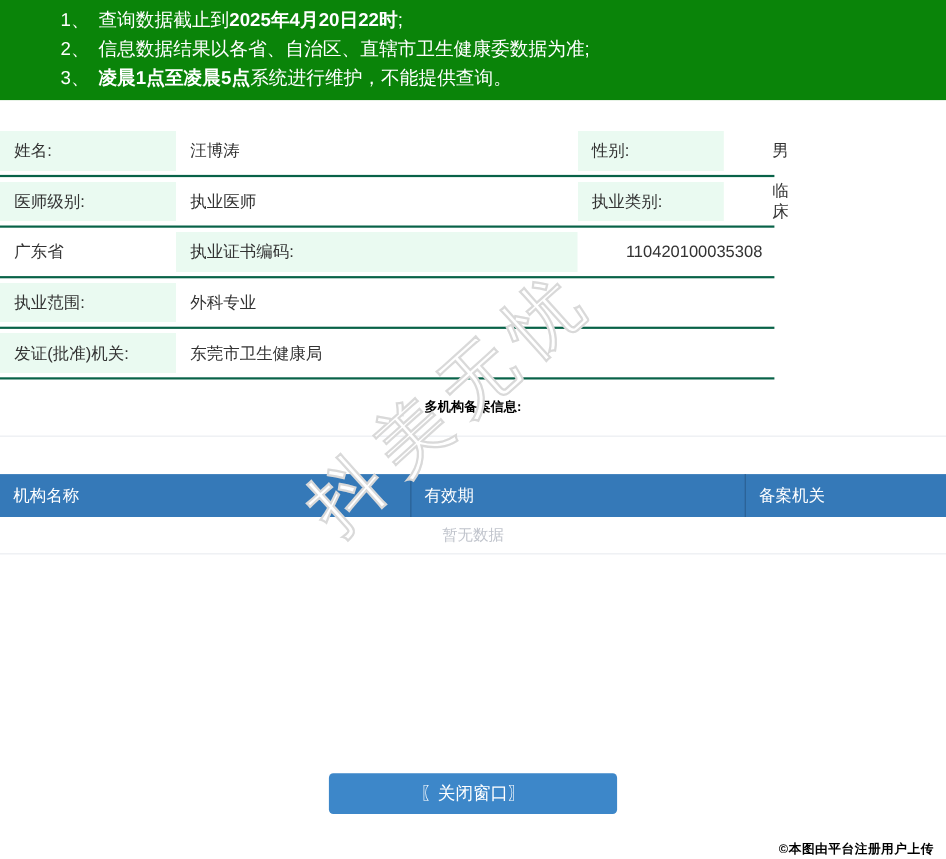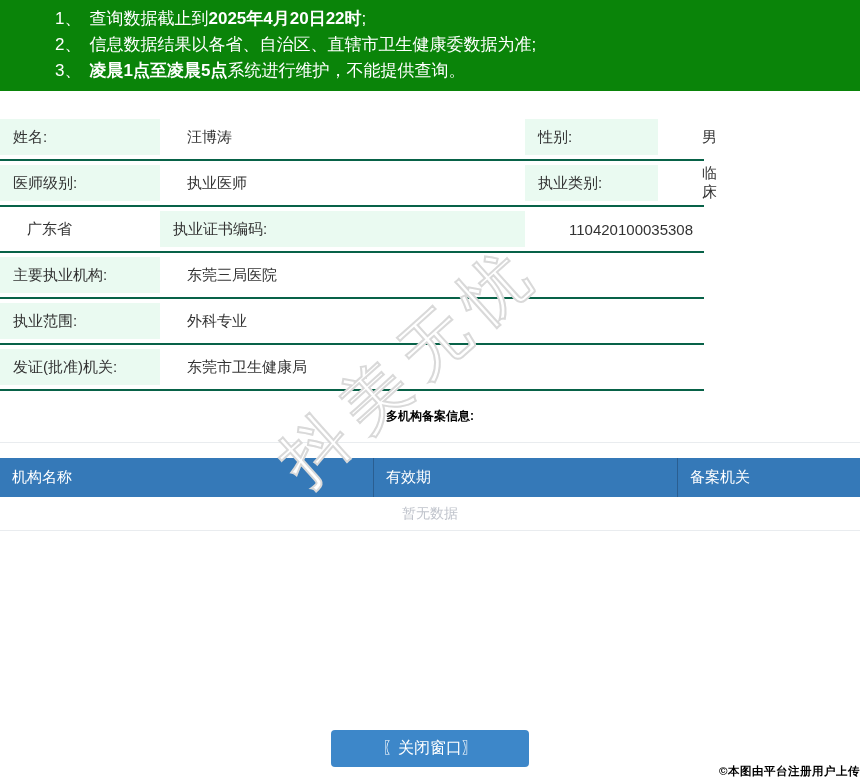--- a/index.html
+++ b/index.html
@@ -35,30 +35,30 @@
     align-items:stretch;font-size:15px;
   }
   .info-row.four{grid-template-columns:160px 365px 133px 1fr;}
   .info-row.two{grid-template-columns:160px 1fr;}
   .cell{display:flex;align-items:center;}
   .cell.label{
     background:var(--label-bg);background-clip:content-box;
     padding:4px 0;
   }
   .cell.label span{padding-left:13px;}
-  .cell.value{padding-left:27px;}
+  .cell.value{padding-left:13px;}
   .cell.value.v2{padding-left:44px;}
   
   .section-title{
     height:52px;display:flex;align-items:center;justify-content:center;
     font-weight:bold;font-size:12px;color:#000;
     border-bottom:1px solid var(--light-border);
   }
   
-  .filing-table{margin-top:15px;width:860px;}
+  .filing-table{margin-top:34px;width:860px;}
   .filing-header{
     display:grid;grid-template-columns:373px 304px 1fr;
     background:var(--header-blue);height:39px;color:#ffffff;font-size:15px;
   }
   .filing-header .hcell{display:flex;align-items:center;padding-left:12px;}
   .filing-header .hcell + .hcell{border-left:1px solid var(--header-divider);}
   .empty-row{
     height:34px;display:flex;align-items:center;justify-content:center;
     color:var(--empty-gray);font-size:14px;
     border-bottom:1px solid var(--light-border);
@@ -67,27 +67,27 @@
   .watermark{
     position:absolute;left:410px;top:365px;
     transform:translate(-50%,-50%) rotate(-42deg);
     font-size:66px;letter-spacing:14px;white-space:nowrap;
     color:#ffffff;-webkit-text-stroke:2px #d9d9d9;
     text-shadow:0 0 1px #cccccc;
     pointer-events:none;z-index:5;
   }
   
   .close-btn{
-    display:block;margin:199px auto 0;width:198px;height:37px;
+    display:block;margin:199px auto 0;width:262px;height:37px;
     background:var(--button-blue);color:#ffffff;border:none;border-radius:4px;
     font-size:16px;cursor:pointer;
     font-family:"Liberation Sans","DejaVu Sans",sans-serif;
   }
   .copyright{
-    position:absolute;right:0;bottom:2px;
+    position:absolute;right:11px;bottom:2px;
     font-size:11.5px;font-weight:bold;color:#000000;letter-spacing:0.5px;
     text-shadow:-1px -1px 0 #fff,1px -1px 0 #fff,-1px 1px 0 #fff,1px 1px 0 #fff,
                  0 -1px 0 #fff,0 1px 0 #fff,-1px 0 0 #fff,1px 0 0 #fff;
   }
 </style>
 </head>
 <body>
 
 <div class="banner">
   <div class="banner-line">
@@ -124,26 +124,20 @@
   </div>
   <div class="info-row four">
     <div class="cell value">广东省</div>
     <div class="cell label">
         <span>执业证书编码:</span>
       </div>
     <div class="cell value v2">110420100035308</div>
   </div>
   <div class="info-row two">
     <div class="cell label">
-        <span>主要执业机构:</span>
-      </div>
-    <div class="cell value">东莞三局医院</div>
-  </div>
-  <div class="info-row two">
-    <div class="cell label">
         <span>执业范围:</span>
       </div>
     <div class="cell value">外科专业</div>
   </div>
   <div class="info-row two">
     <div class="cell label">
         <span>发证(批准)机关:</span>
       </div>
     <div class="cell value">东莞市卫生健康局</div>
   </div>

